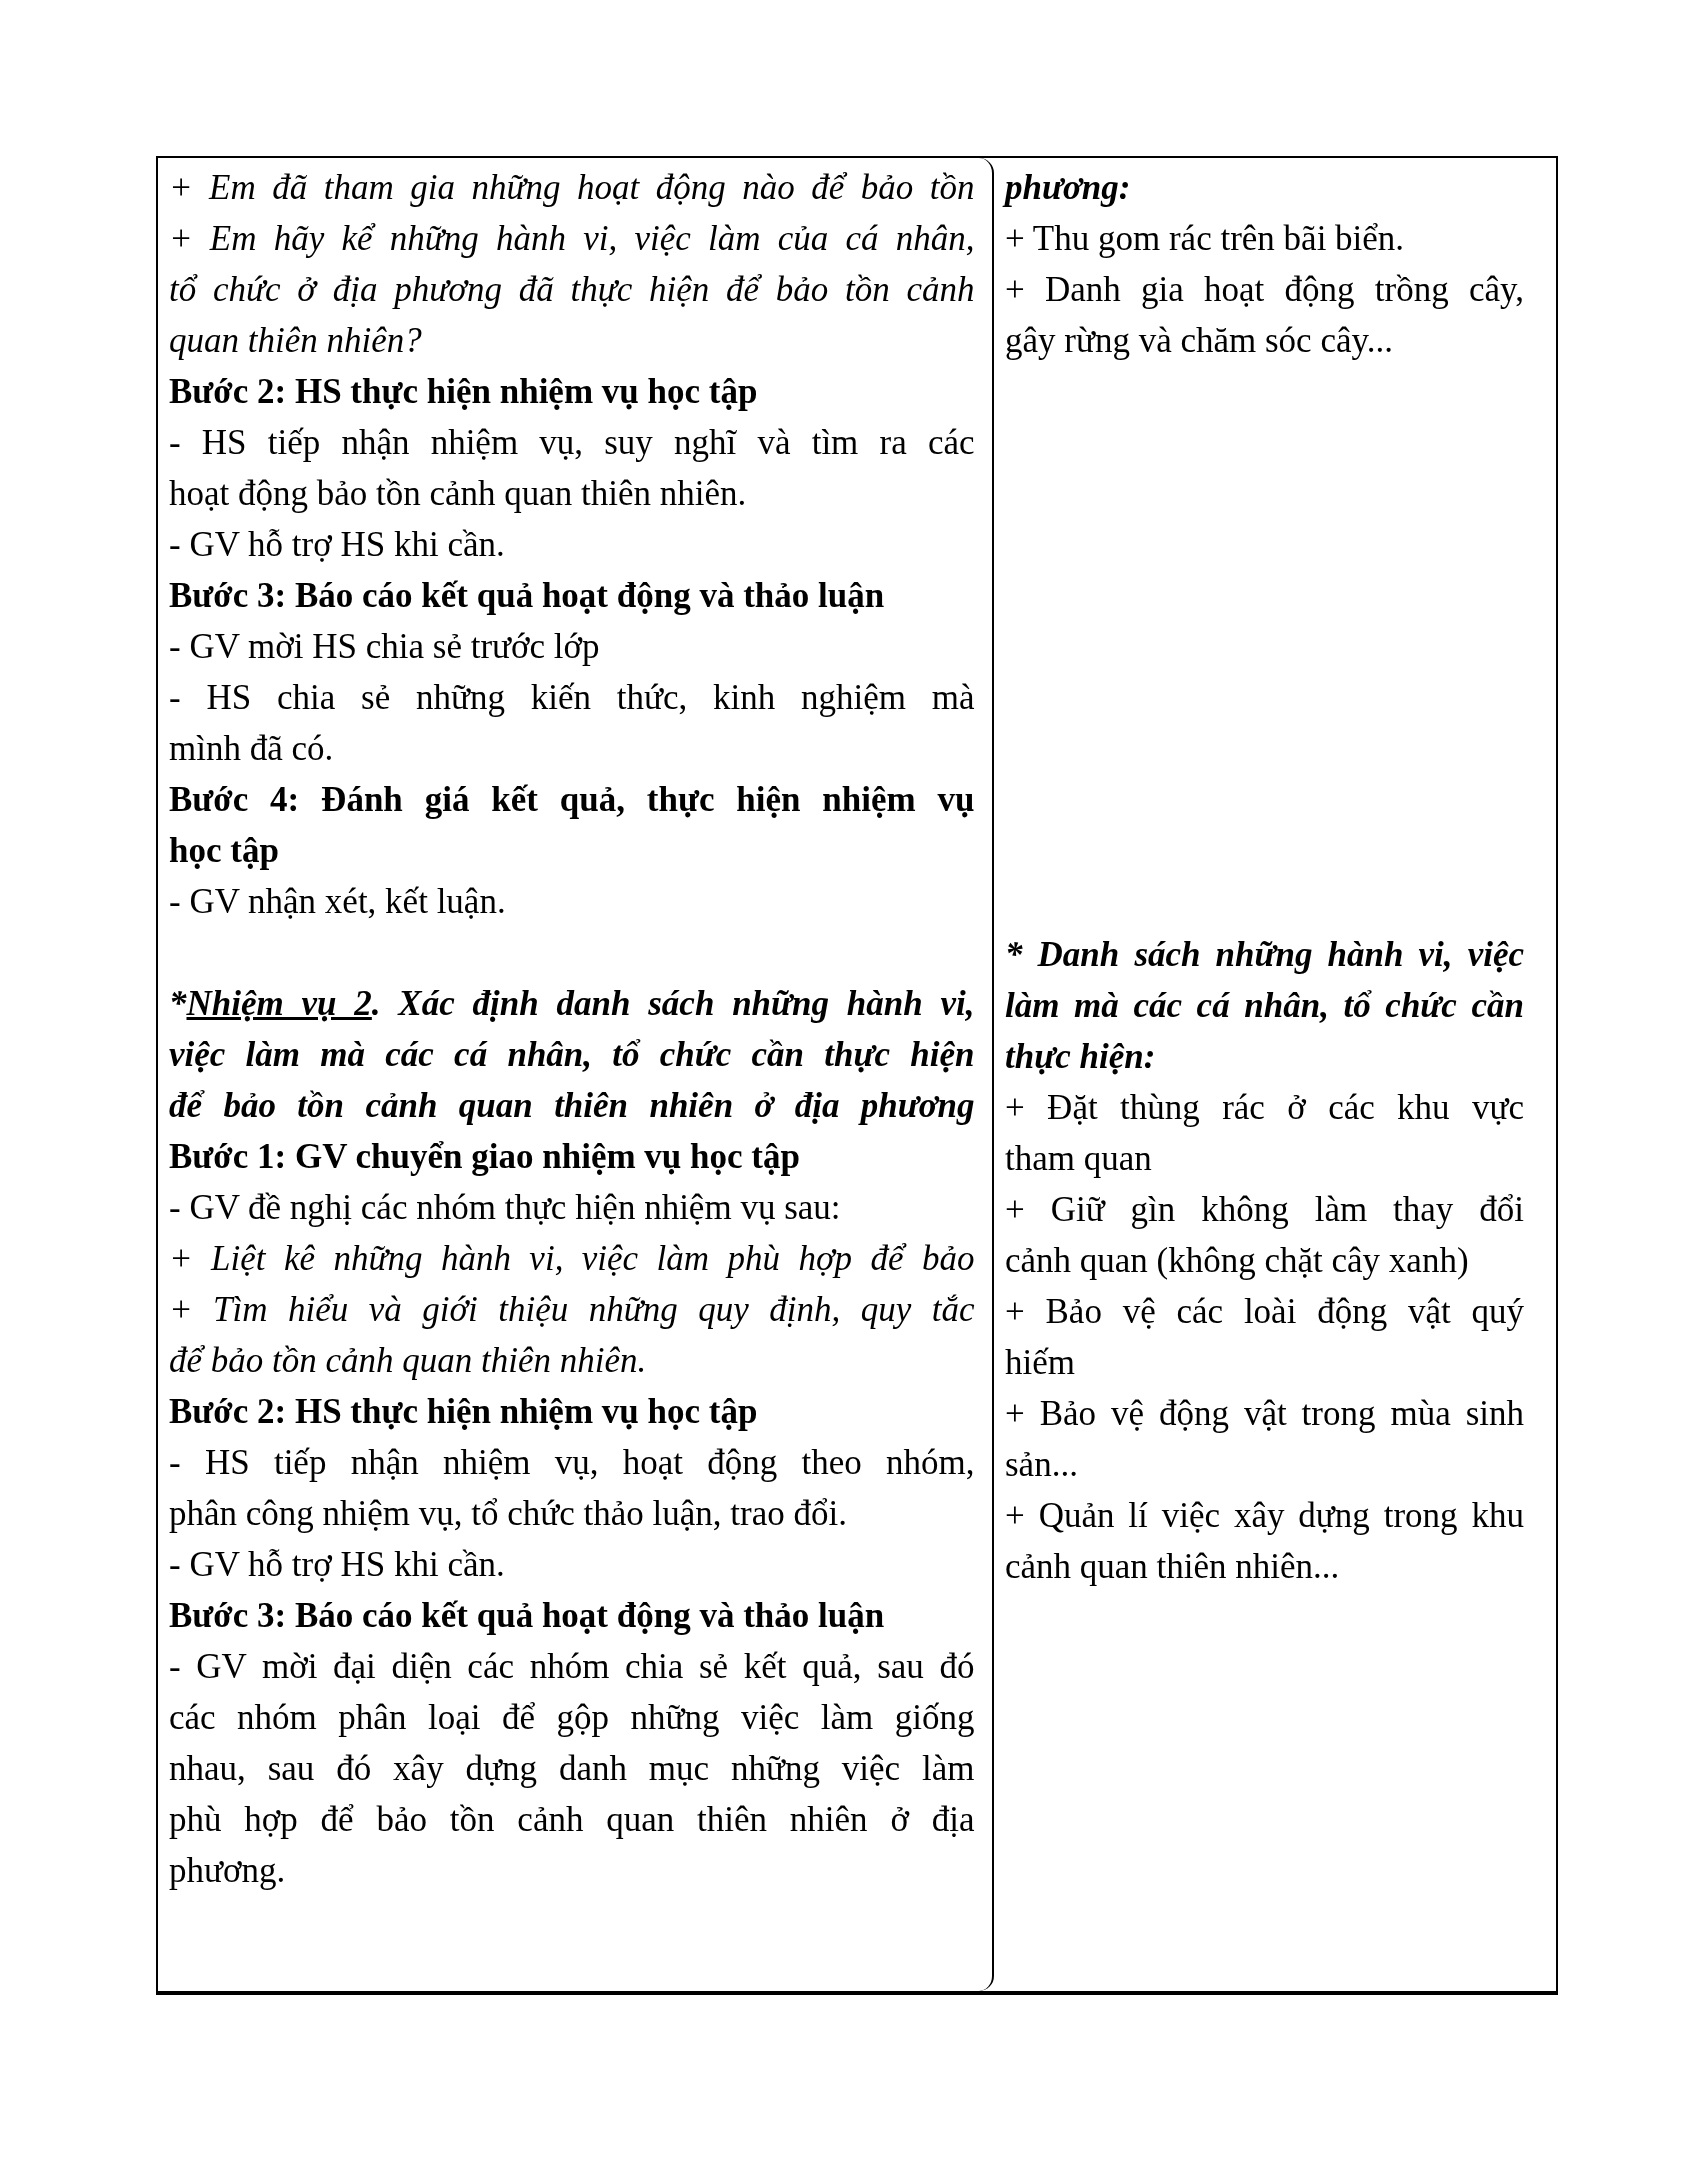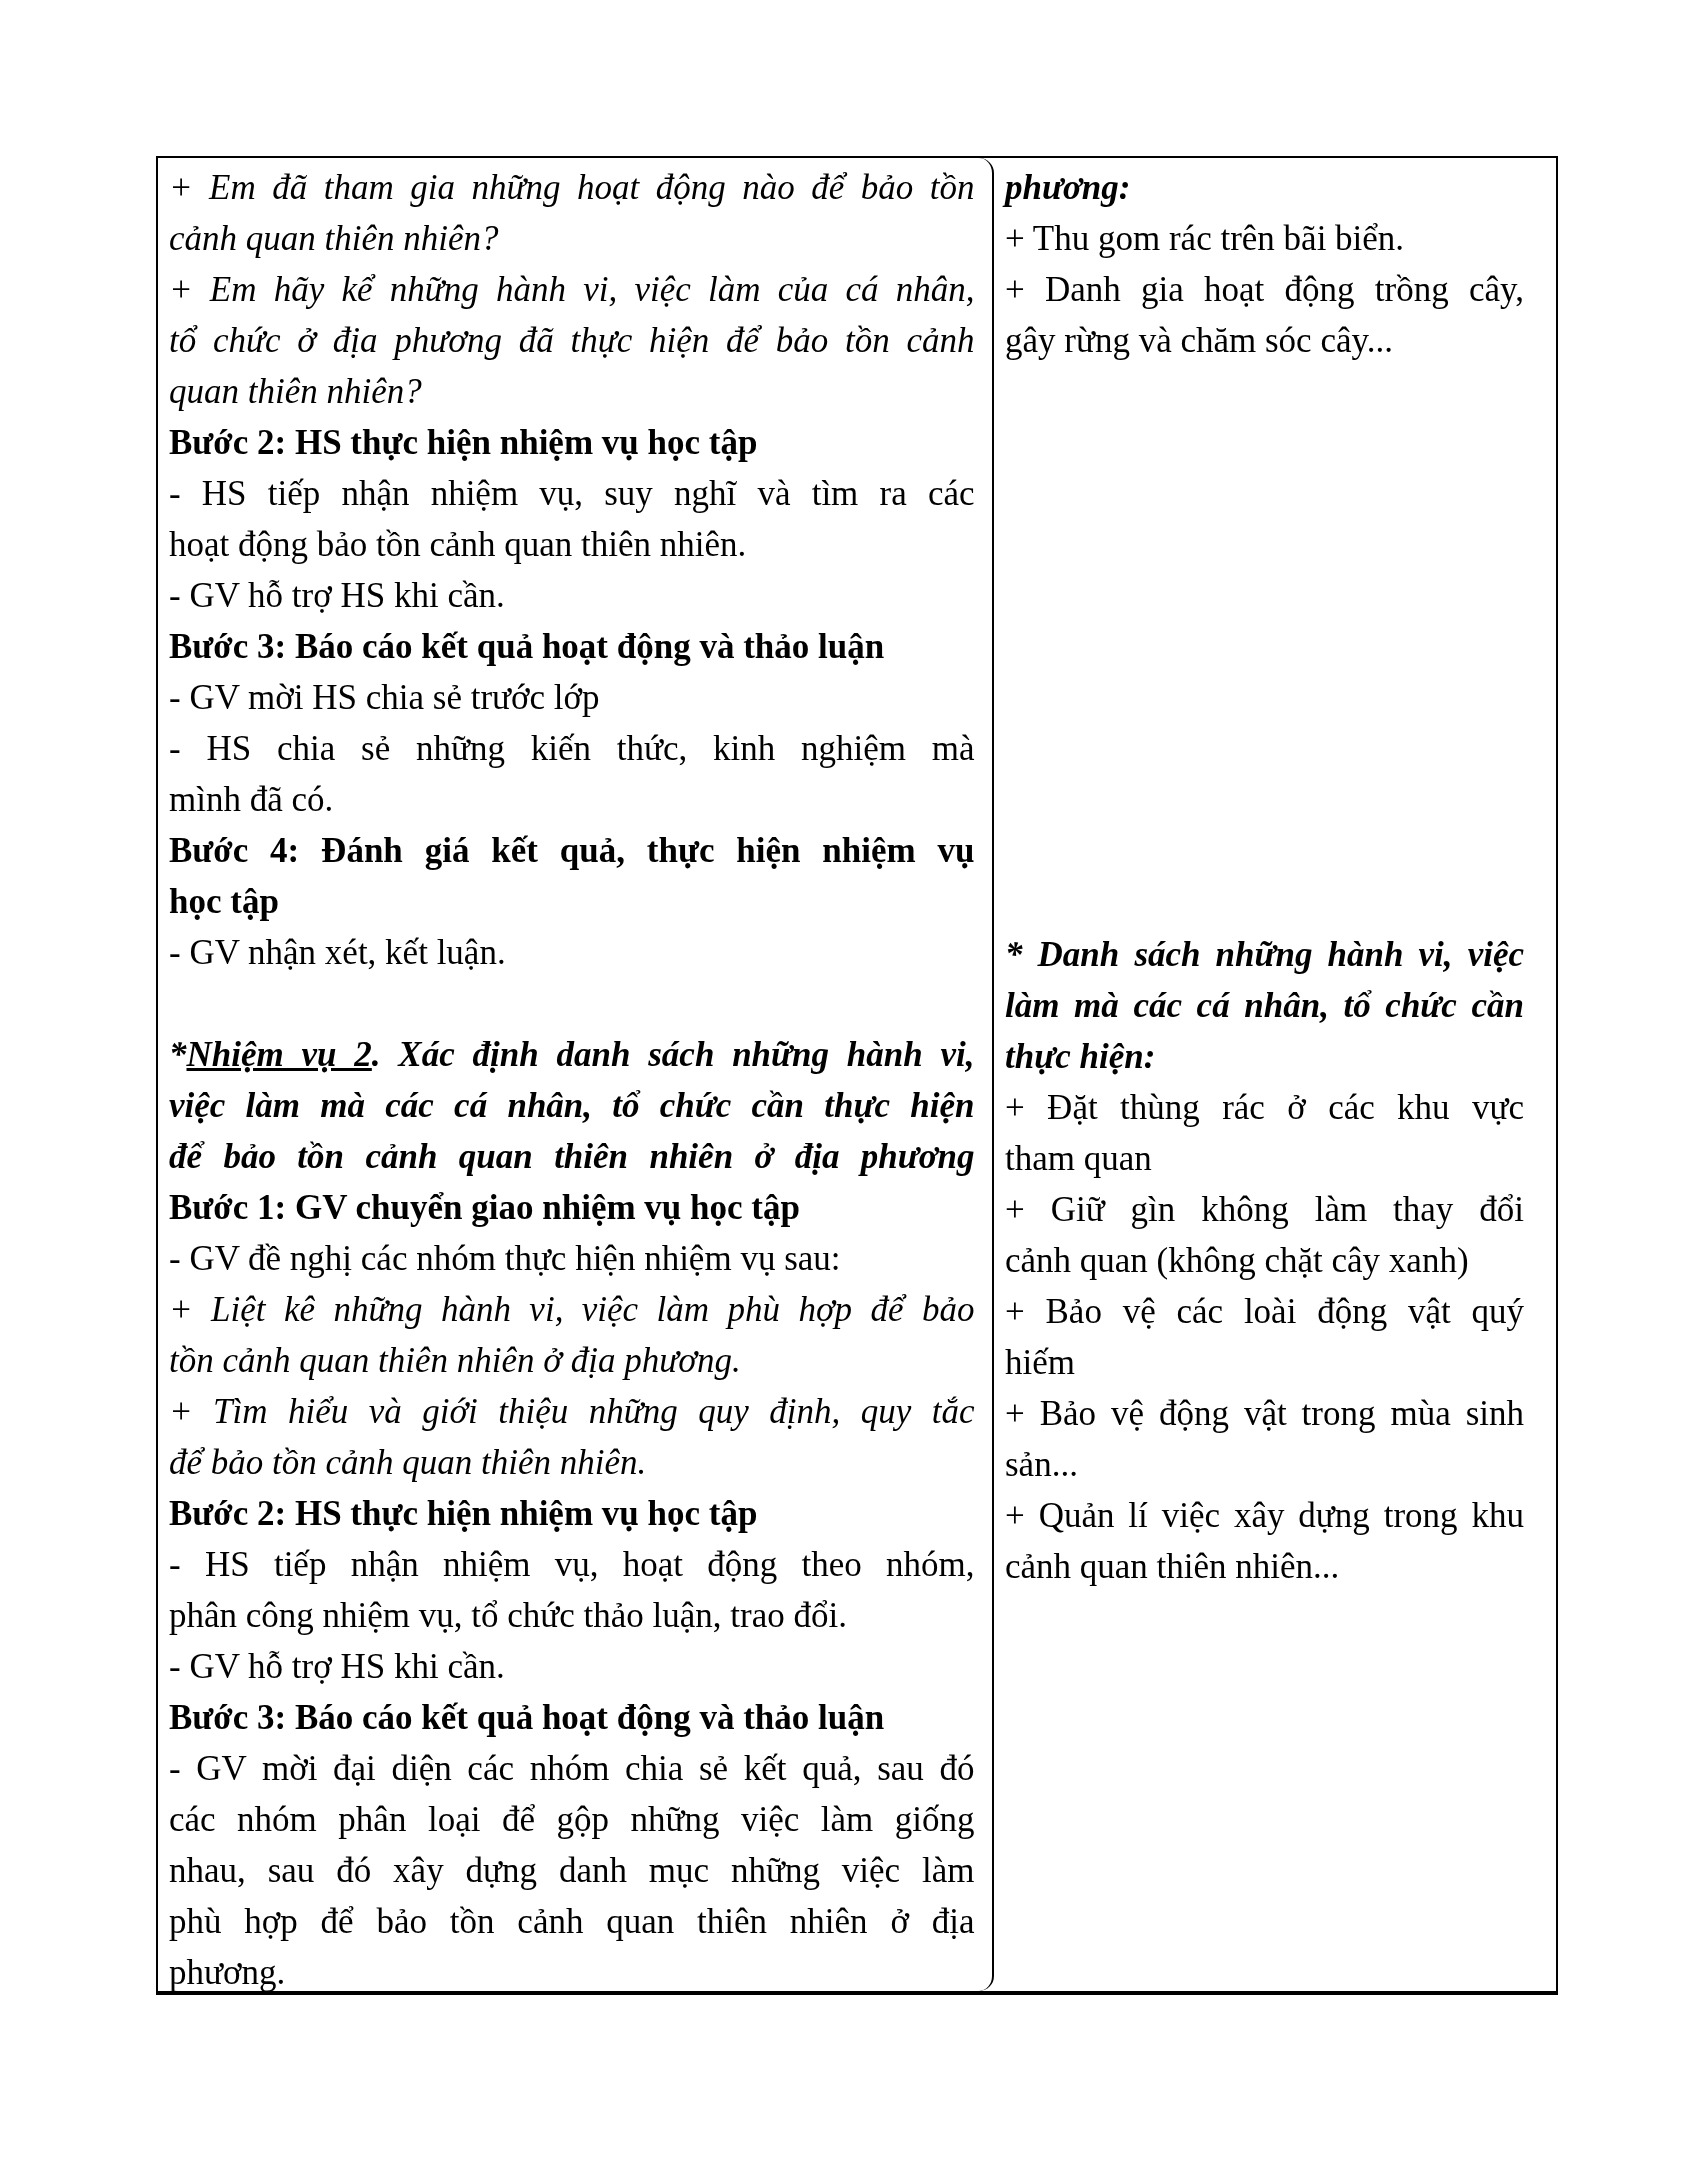--- a/index.html
+++ b/index.html
@@ -48,21 +48,20 @@
   .u{text-decoration:underline;}
   .spacer{width:100%;}
 </style>
 </head>
 <body>
 
 <div class="page">
   <div class="doc-table">
     <div class="cell cell-left">
         <div class="line j i">+ Em đã tham gia những hoạt động nào để bảo tồn</div>
-        <div class="line i">cảnh quan thiên nhiên?</div>
         <div class="line j i">+ Em hãy kể những hành vi, việc làm của cá nhân,</div>
         <div class="line j i">tổ chức ở địa phương đã thực hiện để bảo tồn cảnh</div>
         <div class="line i">quan thiên nhiên?</div>
         <div class="line b">Bước 2: HS thực hiện nhiệm vụ học tập</div>
         <div class="line j">- HS tiếp nhận nhiệm vụ, suy nghĩ và tìm ra các</div>
         <div class="line">hoạt động bảo tồn cảnh quan thiên nhiên.</div>
         <div class="line">- GV hỗ trợ HS khi cần.</div>
         <div class="line b">Bước 3: Báo cáo kết quả hoạt động và thảo luận</div>
         <div class="line">- GV mời HS chia sẻ trước lớp</div>
         <div class="line j">- HS chia sẻ những kiến thức, kinh nghiệm mà</div>
@@ -70,21 +69,20 @@
         <div class="line j b">Bước 4: Đánh giá kết quả, thực hiện nhiệm vụ</div>
         <div class="line b">học tập</div>
         <div class="line">- GV nhận xét, kết luận.</div>
         <div class="spacer" style="height: 51px;"></div>
         <div class="line j b i"><span>*</span><span class="u">Nhiệm vụ 2</span><span>. Xác định danh sách những hành vi,</span></div>
         <div class="line j b i">việc làm mà các cá nhân, tổ chức cần thực hiện</div>
         <div class="line j b i">để bảo tồn cảnh quan thiên nhiên ở địa phương</div>
         <div class="line b">Bước 1: GV chuyển giao nhiệm vụ học tập</div>
         <div class="line">- GV đề nghị các nhóm thực hiện nhiệm vụ sau:</div>
         <div class="line j i">+ Liệt kê những hành vi, việc làm phù hợp để bảo</div>
-        <div class="line i">tồn cảnh quan thiên nhiên ở địa phương.</div>
         <div class="line j i">+ Tìm hiểu và giới thiệu những quy định, quy tắc</div>
         <div class="line i">để bảo tồn cảnh quan thiên nhiên.</div>
         <div class="line b">Bước 2: HS thực hiện nhiệm vụ học tập</div>
         <div class="line j">- HS tiếp nhận nhiệm vụ, hoạt động theo nhóm,</div>
         <div class="line">phân công nhiệm vụ, tổ chức thảo luận, trao đổi.</div>
         <div class="line">- GV hỗ trợ HS khi cần.</div>
         <div class="line b">Bước 3: Báo cáo kết quả hoạt động và thảo luận</div>
         <div class="line j">- GV mời đại diện các nhóm chia sẻ kết quả, sau đó</div>
         <div class="line j">các nhóm phân loại để gộp những việc làm giống</div>
         <div class="line j">nhau, sau đó xây dựng danh mục những việc làm</div>

